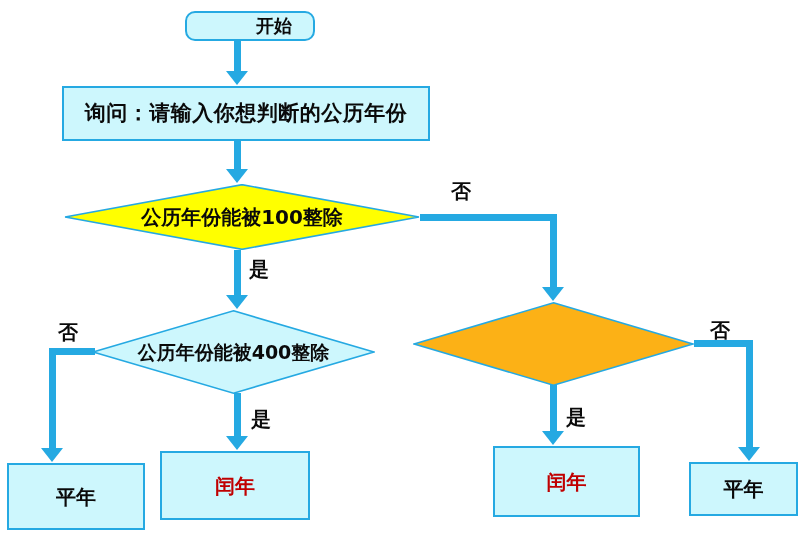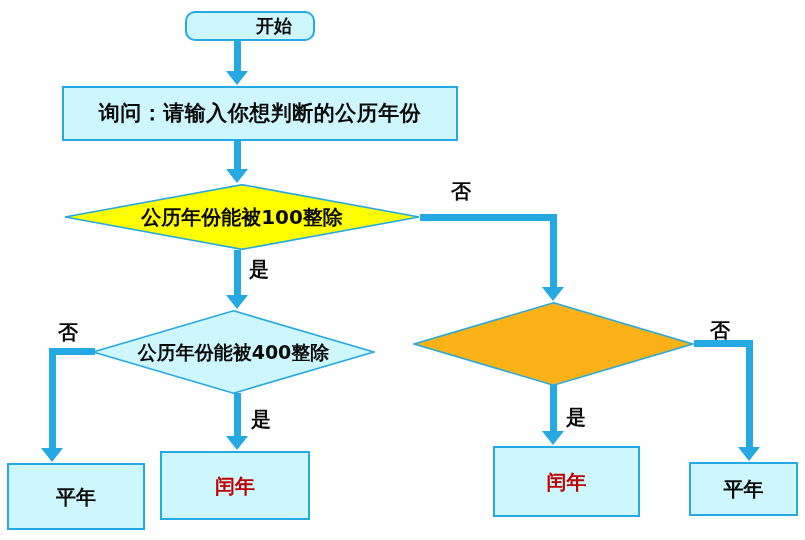--- a/index.html
+++ b/index.html
@@ -93,21 +93,21 @@
     <div class="seg" style="left:694px;top:340px;width:59px;height:7px;"></div>
     <div class="seg" style="left:746px;top:340px;width:7px;height:108px;"></div>
     <div class="ah" style="left:738px;top:447px;"></div>
     <span class="elabel" style="left:710px;top:317px;">否</span>
   </div>
 
   <div class="node rect start" style="left:185px;top:11px;width:130px;height:30px;">
     <span class="nlabel fs18">开始</span>
   </div>
 
-  <div class="node rect" style="left:62px;top:86px;width:396px;height:55px;">
+  <div class="node rect" style="left:62px;top:86px;width:368px;height:55px;">
     <span class="nlabel fs21">询问：请输入你想判断的公历年份</span>
   </div>
 
   <div class="node diamond" style="left:64px;top:184px;width:356px;height:66px;">
     <svg viewBox="0 0 100 100" preserveAspectRatio="none">
       <polygon class="p-yellow" points="50,1 99.7,50 50,99 0.3,50"></polygon>
     </svg>
     <span class="nlabel fs20">公历年份能被100整除</span>
   </div>
 

